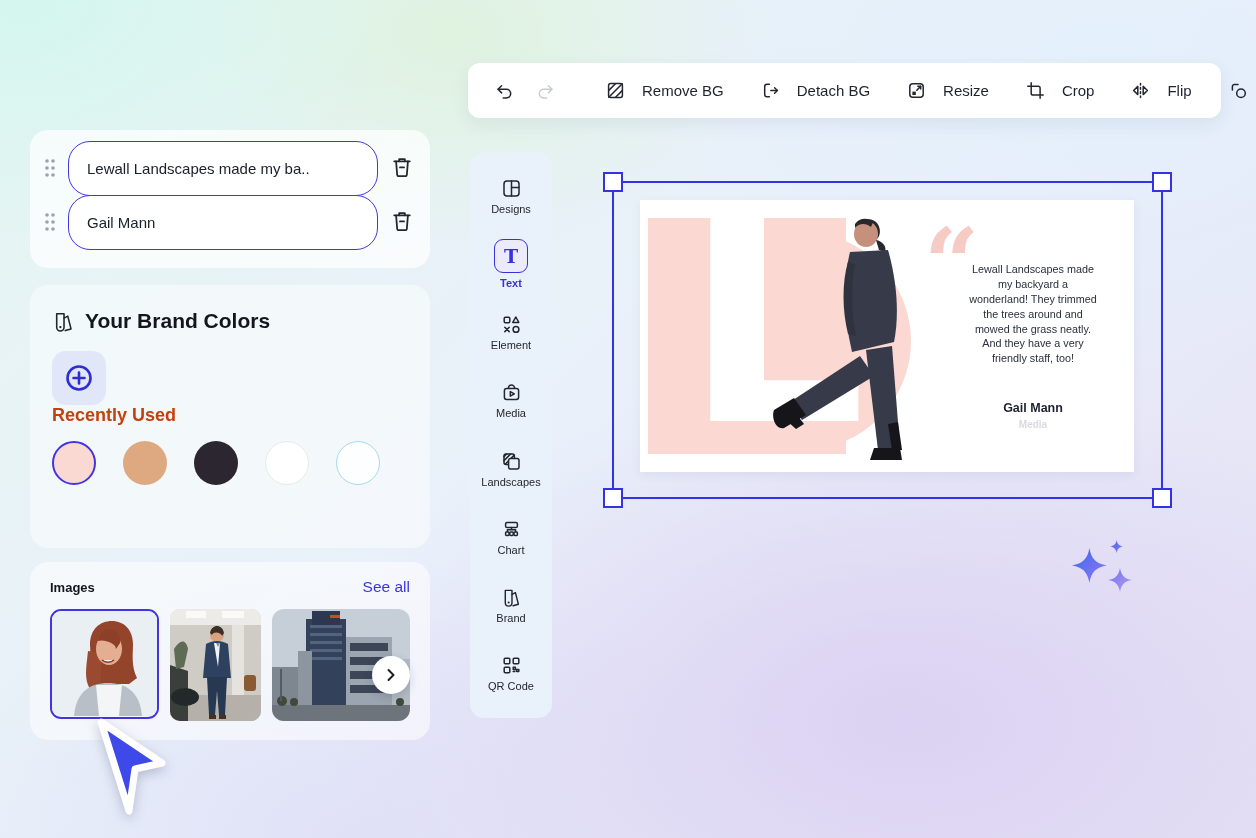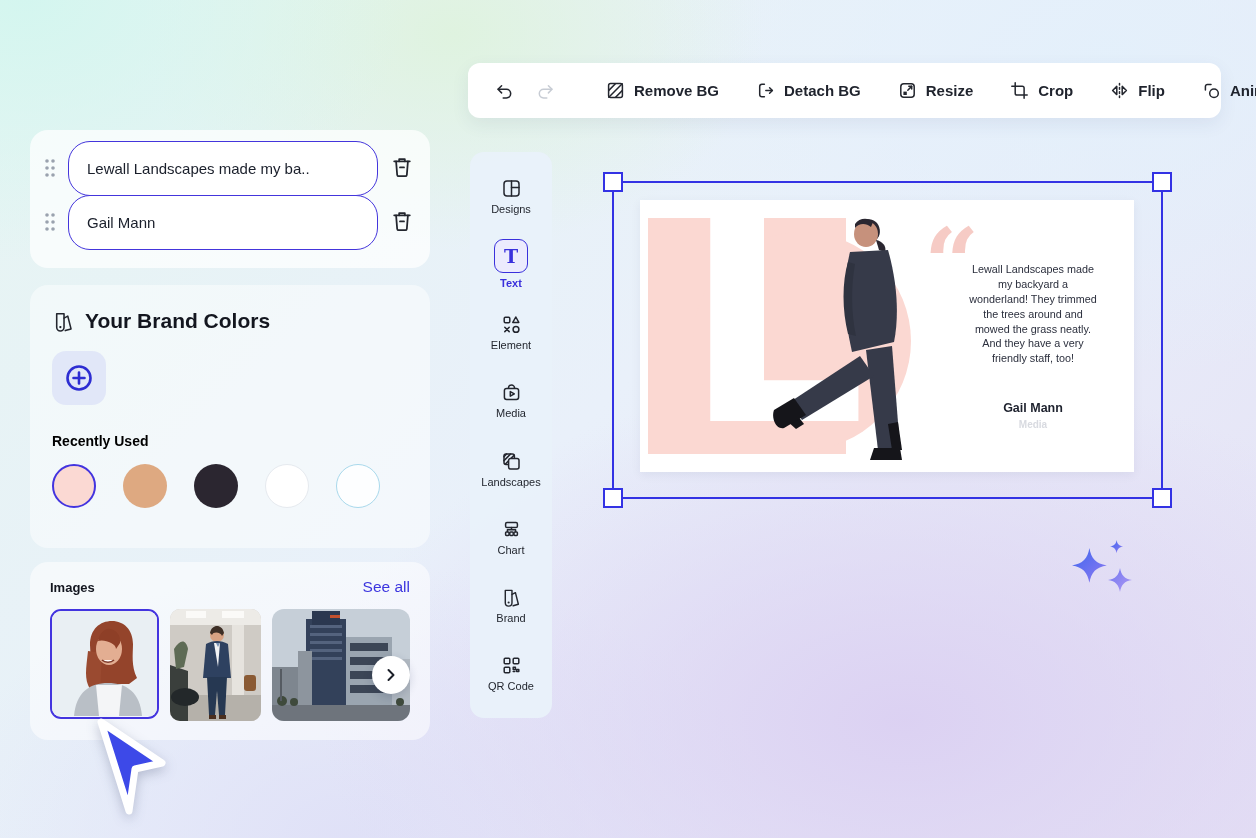--- a/index.html
+++ b/index.html
@@ -17,41 +17,41 @@
   }
   .abs { position:absolute; }
 
   
   .toolbar { left:468px; top:63px; width:753px; height:55px; background:#fff;
     border-radius:12px; box-shadow:0 6px 18px rgba(50,70,110,.08);
     display:flex; align-items:center; padding:0 26px; }
   .tb-hist { display:flex; align-items:center; gap:22px; }
   .tb-divider { width:1px; height:30px; background:#E7E9EE; margin:0 24px 0 26px; }
   .tb-tools { display:flex; align-items:center; gap:37px; flex:1; }
-  .tool-btn { display:flex; align-items:center; gap:9px; cursor:pointer; background:none; border:none;
-    font-family:inherit; font-size:15px; font-weight:700; color:#1F232D; white-space:nowrap; }
+  .tool-btn { display:flex; align-items:center; gap:17px; cursor:pointer; background:none; border:none;
+    font-family:inherit; font-size:15px; font-weight:400; color:#1F232D; white-space:nowrap; }
   .icon-stroke { stroke:#23262E; fill:none; stroke-width:1.5; stroke-linecap:round; stroke-linejoin:round; }
   .icon-muted { stroke:#C7CCD4; }
 
   
   .panel { background:rgba(255,255,255,.62); border-radius:18px; }
   .panel-fields { left:30px; top:130px; width:400px; height:138px; padding:16px 14px 16px 12px;
     display:flex; flex-direction:column; gap:10px; background:rgba(255,255,255,.72); }
   .field-row { display:flex; align-items:center; gap:10px; height:44px; }
   .drag-dots { width:16px; height:24px; flex:0 0 16px; }
   .pill-input { flex:1; height:55px; border:1.6px solid #4435DC; border-radius:22px; background:#fff;
     padding:0 18px; font-family:inherit; font-size:15px; color:#1A1F2B; outline:none; min-width:0; }
   .trash-btn { background:none; border:none; cursor:pointer; width:28px; height:28px; }
 
   .panel-brand { left:30px; top:285px; width:400px; height:263px; padding:24px 22px; background:rgba(255,255,255,.48); }
   .brand-title-row { display:flex; align-items:center; gap:10px; }
   .brand-title { font-size:21px; font-weight:700; color:#13161F; }
   .plus-btn { margin-top:18px; width:54px; height:54px; border:none; border-radius:14px; background:#E1E7F8;
     display:flex; align-items:center; justify-content:center; cursor:pointer; }
-  .recent-title { margin-top:28px; font-size:14px; font-weight:700; color:#000000; }
+  .recent-title { font-size:18px; font-weight:700; color:#c2410c; }
   .swatch-row { margin-top:15px; display:flex; gap:27px; }
   .swatch { width:44px; height:44px; border-radius:50%; cursor:pointer; }
   .sw-0 { background:#FBD9D3; border:2px solid #4334DF; }
   .sw-1 { background:#DEA981; }
   .sw-2 { background:#2B2630; }
   .sw-3 { background:#FFFFFF; border:1px solid #E6EAEF; }
   .sw-4 { background:#FDFEFF; border:1.4px solid #A9D9EC; }
 
   .panel-images { left:30px; top:562px; width:400px; height:178px; padding:16px 20px; background:rgba(255,255,255,.55); }
   .img-head { display:flex; align-items:center; justify-content:space-between; }

